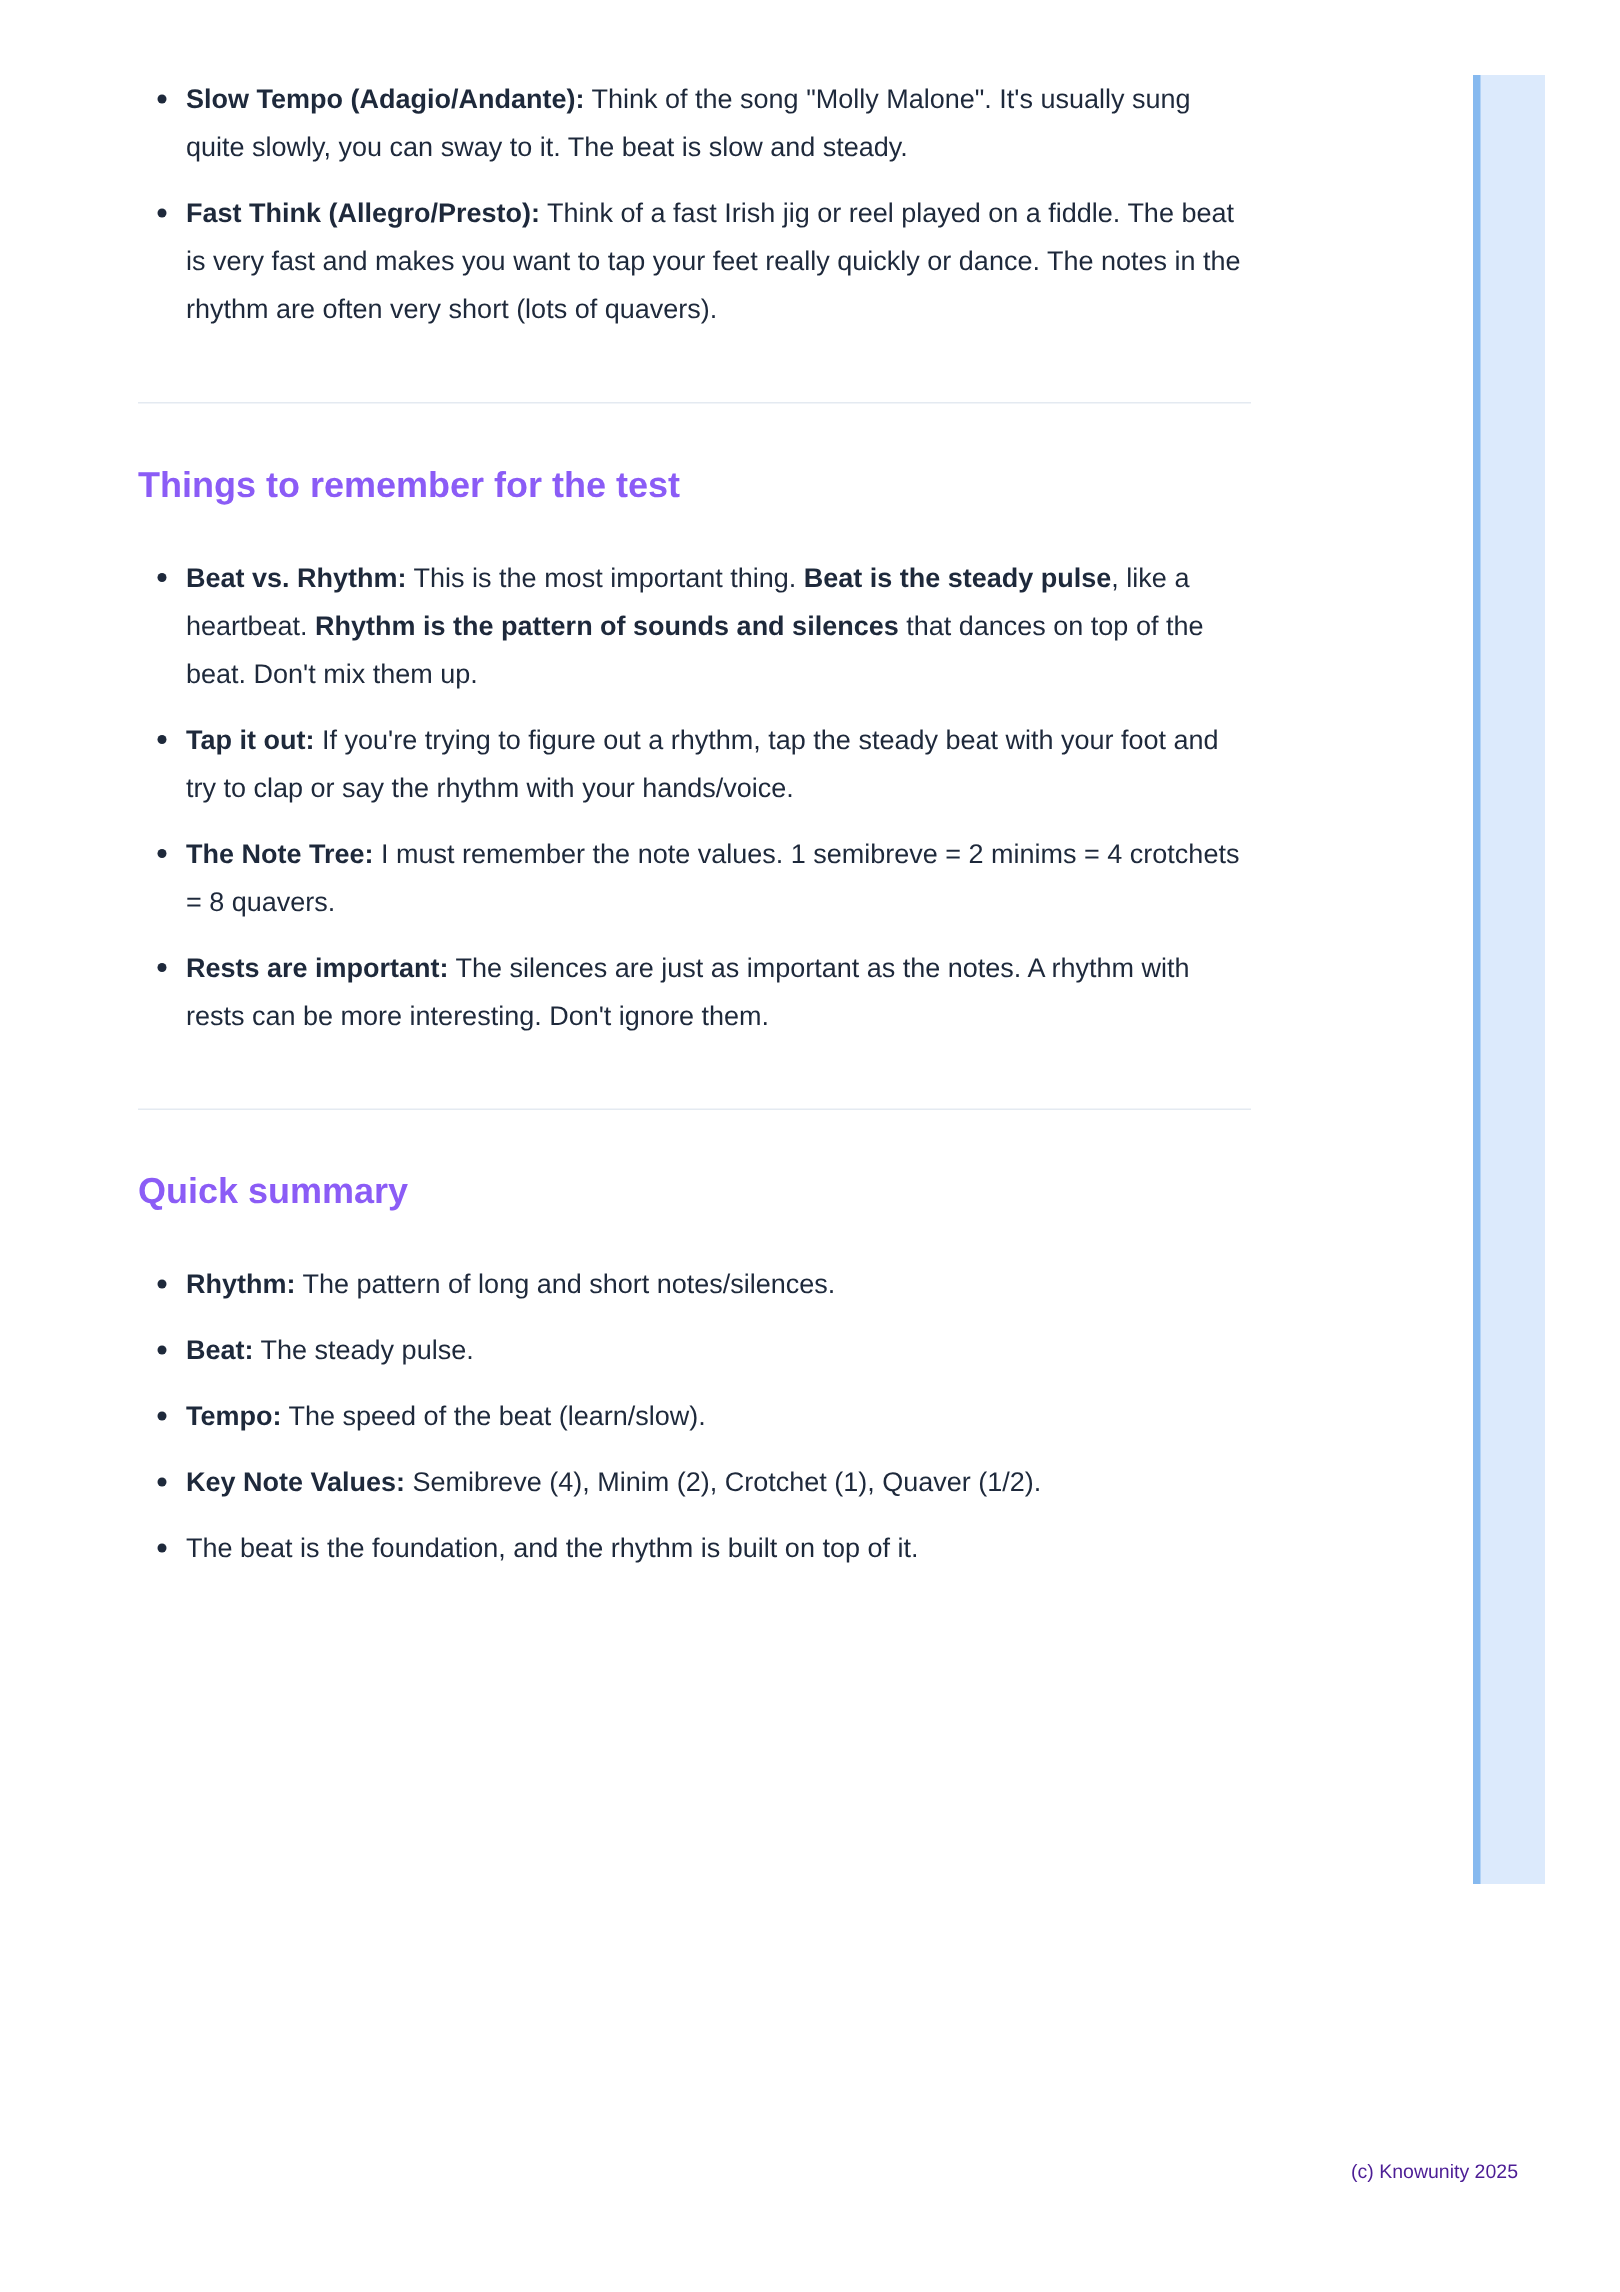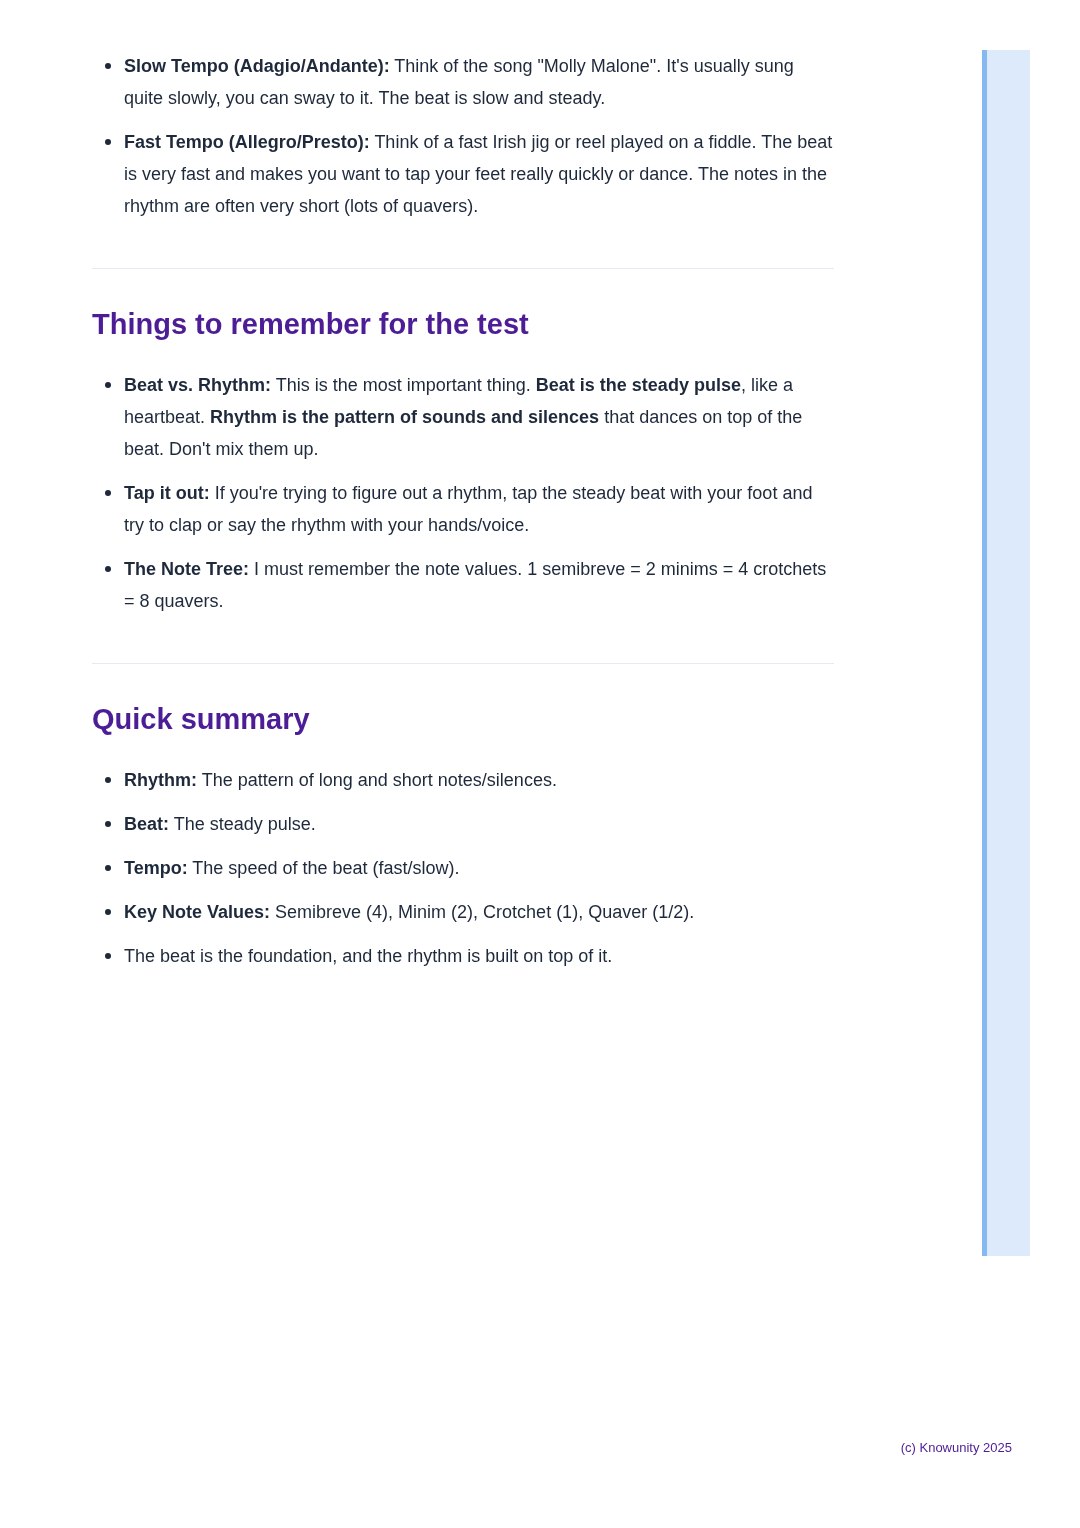--- a/index.html
+++ b/index.html
@@ -57,54 +57,55 @@
     font-weight: 700;
   }
   .divider {
     border: none;
     border-top: 1px solid #e4eaf1;
     margin: 46px 0 0 0;
     width: 100%;
   }
   h2.section-heading {
     margin: 38px 0 28px 0;
-    font-size: 29px;
+    font-size: 24px;
     line-height: 34px;
     font-weight: 700;
-    color: #4c1d95;
+    color: #8b5cf6;
   }
   .footer {
     position: absolute;
     right: 68px;
     top: 1440px;
     font-size: 13px;
     color: #4c1d95;
   }
 </style>
 </head>
 <body>
 
 <div class="page">
   <div class="accent-bar"></div>
   <div class="content">
       <ul class="bullet-list">
         <li class="bullet-item"><span class="seg-bold">Slow Tempo (Adagio/Andante):</span><span class="seg-regular"> Think of the song "Molly Malone". It's usually sung quite slowly, you can sway to it. The beat is slow and steady.</span></li>
-        <li class="bullet-item"><span class="seg-bold">Fast Tempo (Allegro/Presto):</span><span class="seg-regular"> Think of a fast Irish jig or reel played on a fiddle. The beat is very fast and makes you want to tap your feet really quickly or dance. The notes in the rhythm are often very short (lots of quavers).</span></li>
+        <li class="bullet-item"><span class="seg-bold">Fast Think (Allegro/Presto):</span><span class="seg-regular"> Think of a fast Irish jig or reel played on a fiddle. The beat is very fast and makes you want to tap your feet really quickly or dance. The notes in the rhythm are often very short (lots of quavers).</span></li>
       </ul>
       <hr class="divider">
       <h2 class="section-heading">Things to remember for the test</h2>
       <ul class="bullet-list">
         <li class="bullet-item"><span class="seg-bold">Beat vs. Rhythm:</span><span class="seg-regular"> This is the most important thing. </span><span class="seg-bold">Beat is the steady pulse</span><span class="seg-regular">, like a heartbeat. </span><span class="seg-bold">Rhythm is the pattern of sounds and silences</span><span class="seg-regular"> that dances on top of the beat. Don't mix them up.</span></li>
         <li class="bullet-item"><span class="seg-bold">Tap it out:</span><span class="seg-regular"> If you're trying to figure out a rhythm, tap the steady beat with your foot and try to clap or say the rhythm with your hands/voice.</span></li>
         <li class="bullet-item"><span class="seg-bold">The Note Tree:</span><span class="seg-regular"> I must remember the note values. 1 semibreve = 2 minims = 4 crotchets = 8 quavers.</span></li>
+        <li class="bullet-item"><span class="seg-bold">Rests are important:</span><span class="seg-regular"> The silences are just as important as the notes. A rhythm with rests can be more interesting. Don't ignore them.</span></li>
       </ul>
       <hr class="divider">
       <h2 class="section-heading">Quick summary</h2>
       <ul class="bullet-list">
         <li class="bullet-item"><span class="seg-bold">Rhythm:</span><span class="seg-regular"> The pattern of long and short notes/silences.</span></li>
         <li class="bullet-item"><span class="seg-bold">Beat:</span><span class="seg-regular"> The steady pulse.</span></li>
-        <li class="bullet-item"><span class="seg-bold">Tempo:</span><span class="seg-regular"> The speed of the beat (fast/slow).</span></li>
+        <li class="bullet-item"><span class="seg-bold">Tempo:</span><span class="seg-regular"> The speed of the beat (learn/slow).</span></li>
         <li class="bullet-item"><span class="seg-bold">Key Note Values:</span><span class="seg-regular"> Semibreve (4), Minim (2), Crotchet (1), Quaver (1/2).</span></li>
         <li class="bullet-item"><span class="seg-regular">The beat is the foundation, and the rhythm is built on top of it.</span></li>
       </ul>
     </div>
   <div class="footer">(c) Knowunity 2025</div>
 </div>
 
 </body></html>

